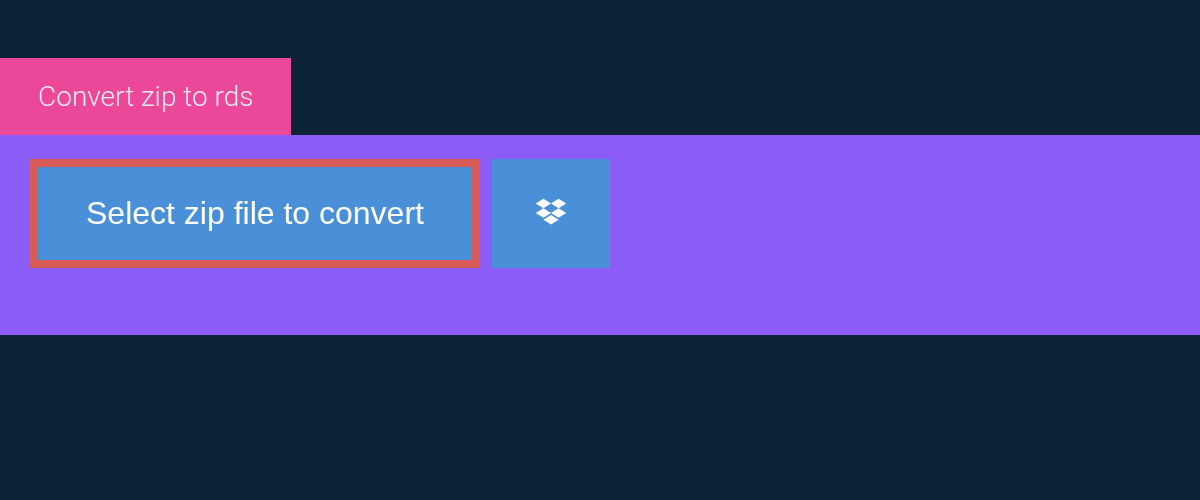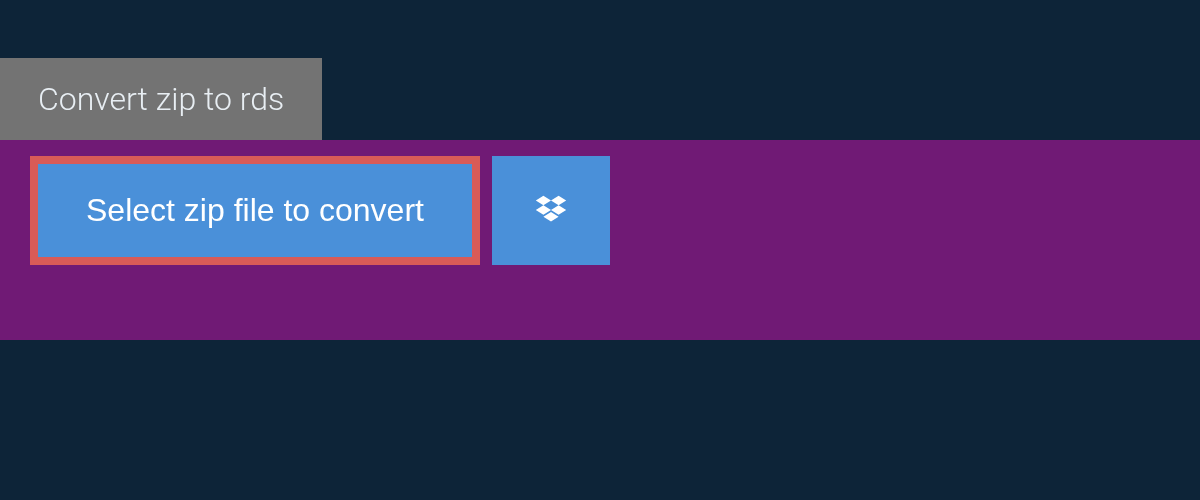--- a/index.html
+++ b/index.html
@@ -10,31 +10,31 @@
     body {
       width: 1200px;
       height: 500px;
       background: #0d2438;
       font-family: -apple-system, BlinkMacSystemFont, "Segoe UI", Roboto, "Helvetica Neue", Arial, sans-serif;
       font-weight: 300;
       overflow: hidden;
     }
     .tab-header {
       display: inline-block;
-      background: #737373;
+      background: #ec4899;
       padding: 22px 38px;
       color: #e8eef3;
-      font-size: 32px;
+      font-size: 28px;
       font-weight: 300;
       margin-top: 58px;
       margin-left: 0;
     }
     .main-panel {
-      background: #701a75;
-      padding: 16px 30px 30px 30px;
+      background: #8b5cf6;
+      padding: 24px 30px 30px 30px;
       width: 100%;
       min-height: 200px;
     }
     .button-row {
       display: flex;
       gap: 12px;
       align-items: stretch;
     }
     .select-file-wrapper {
       border: 8px solid #d95b57;

